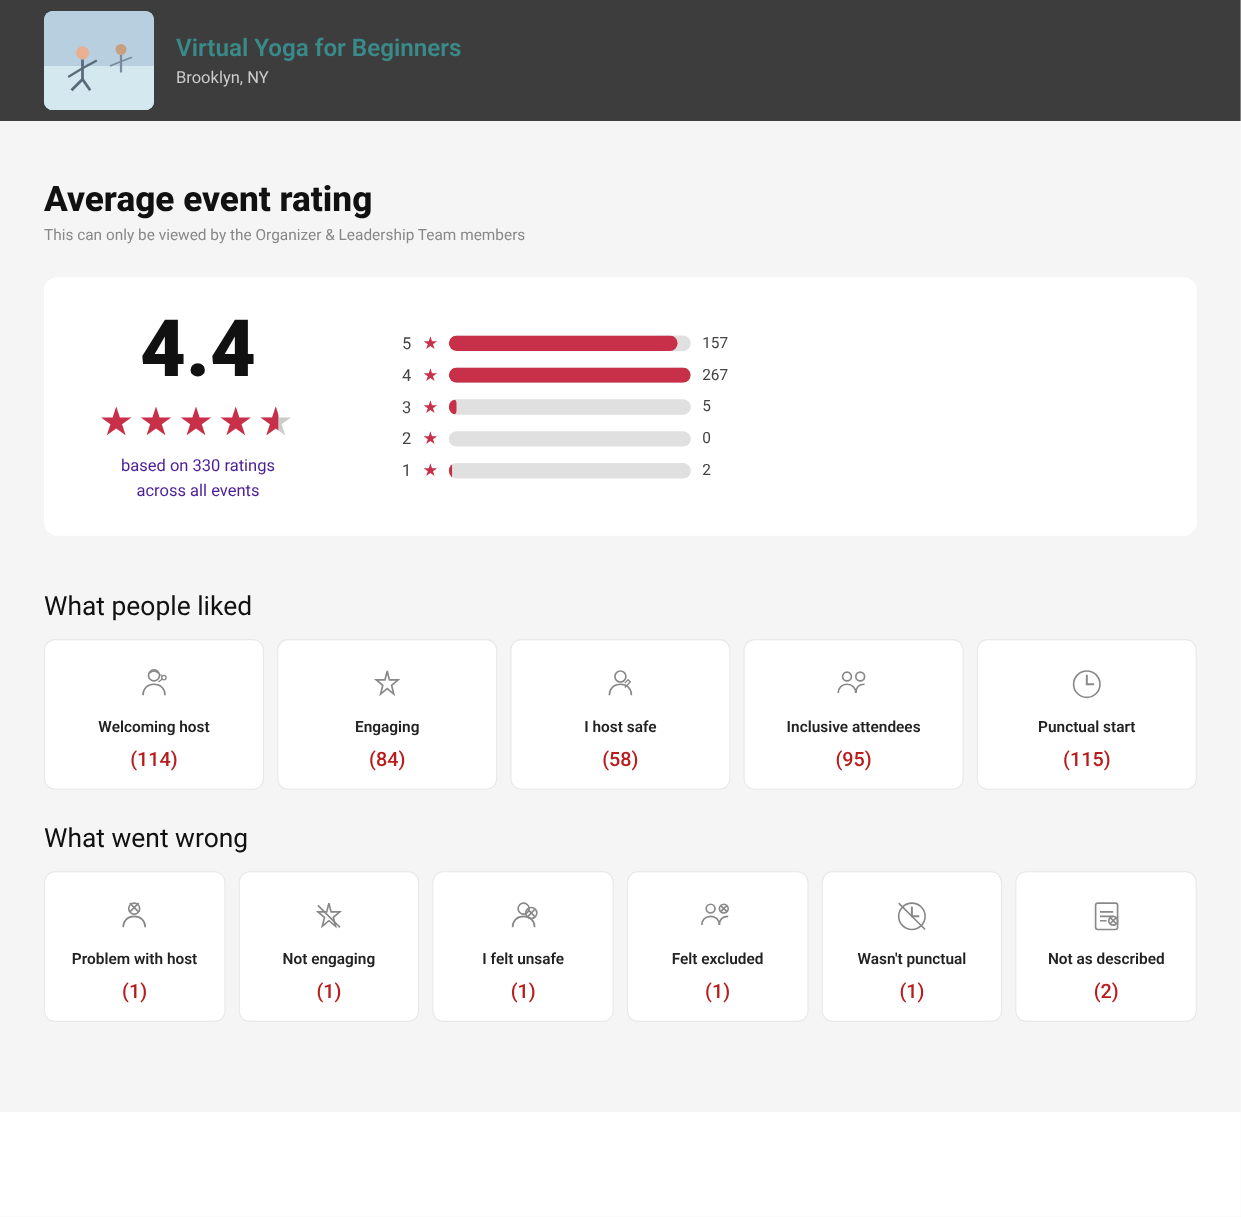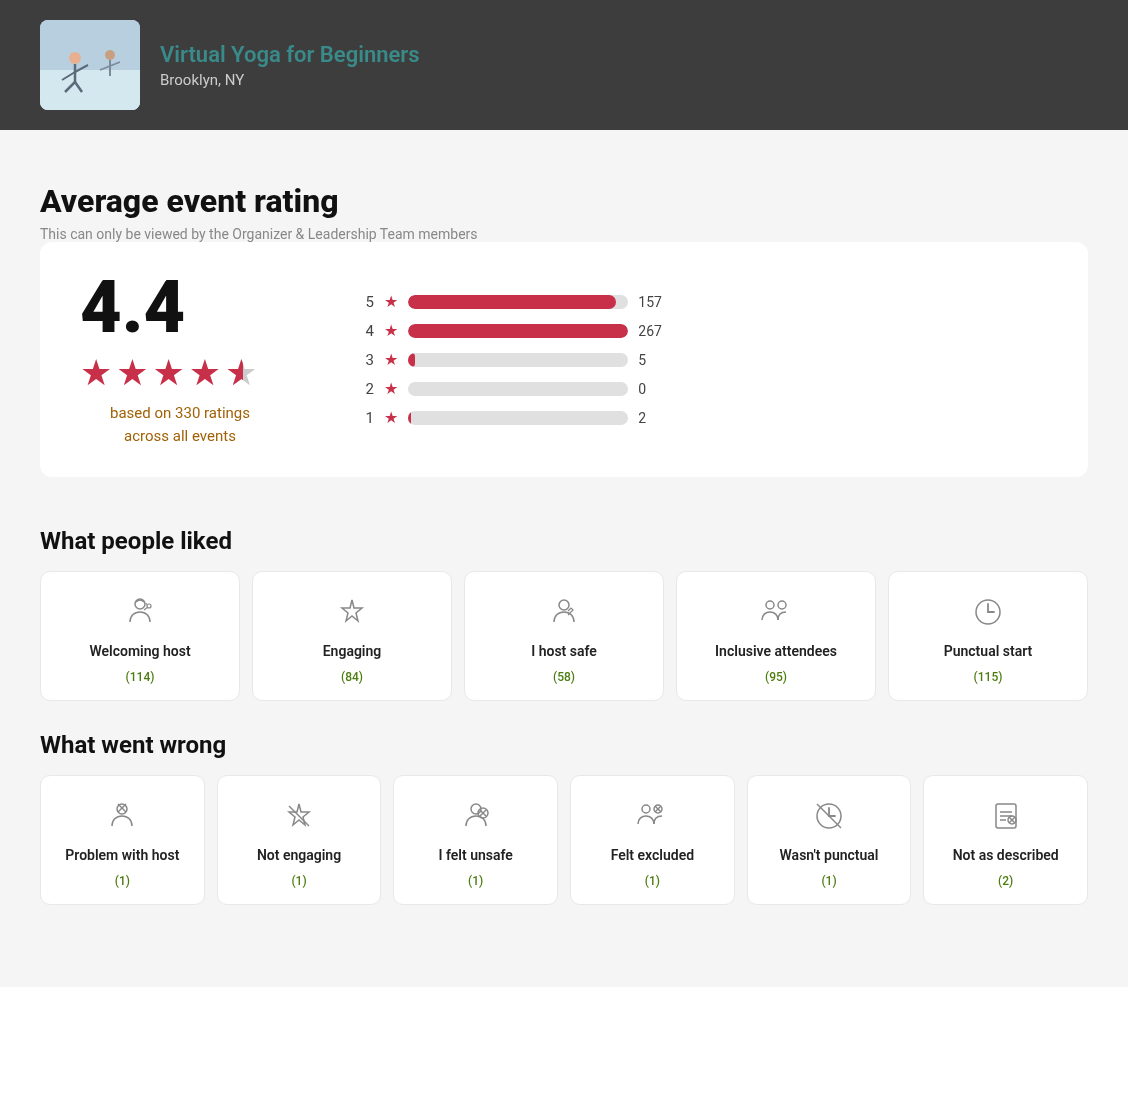--- a/index.html
+++ b/index.html
@@ -7,21 +7,21 @@
       font-family: -apple-system, BlinkMacSystemFont, 'Segoe UI', Roboto, sans-serif;
       background: #fff;
       color: #333;
       width: 1128px;
       min-height: 1106px;
     }
 
     
     .header {
       background: #3d3d3d;
-      padding: 20px 40px;
+      padding: 10px 40px;
       display: flex;
       align-items: center;
       gap: 20px;
     }
     .event-thumbnail {
       width: 100px;
       height: 90px;
       border-radius: 8px;
       background: #c8d8e8;
       overflow: hidden;
@@ -53,56 +53,58 @@
 
     .section-title {
       font-size: 32px;
       font-weight: 800;
       color: #111;
       margin-bottom: 6px;
     }
     .section-subtitle {
       font-size: 14px;
       color: #888;
+      margin-bottom: 30px;
     }
 
     
     .rating-section {
       display: flex;
       align-items: center;
       gap: 80px;
       margin-bottom: 50px;
       background: #fff;
       border-radius: 12px;
       padding: 30px 40px;
     }
 
     .rating-left {
       display: flex;
       flex-direction: column;
+      align-items: center;
       gap: 8px;
       min-width: 200px;
     }
     .big-number {
       font-size: 72px;
       font-weight: 900;
       color: #111;
       line-height: 1;
     }
     .stars-row {
       display: flex;
       gap: 4px;
     }
     .star {
       font-size: 36px;
     }
     .star.filled { color: #c8304a; }
     .rating-text {
       font-size: 15px;
-      color: #a16207;
+      color: #4c1d95;
       text-align: center;
       line-height: 1.5;
     }
 
     .rating-bars {
       display: flex;
       flex-direction: column;
       gap: 10px;
       flex: 1;
     }
@@ -139,21 +141,21 @@
       color: #444;
       width: 30px;
     }
 
     
     .feedback-section {
       margin-bottom: 30px;
     }
     .feedback-title {
       font-size: 24px;
-      font-weight: 700;
+      font-weight: 400;
       color: #111;
       margin-bottom: 16px;
     }
     .cards-row {
       display: flex;
       gap: 12px;
       flex-wrap: nowrap;
     }
     .feedback-card {
       background: #fff;
@@ -183,22 +185,22 @@
       stroke-width: 1.5;
     }
     .card-label {
       font-size: 14px;
       font-weight: 600;
       color: #222;
       text-align: center;
       line-height: 1.3;
     }
     .card-count {
-      font-size: 12px;
-      color: #4d7c0f;
+      font-size: 18px;
+      color: #b91c1c;
       font-weight: 500;
     }
   </style>
 </head>
 <body>
 
 <div class="header">
   <div class="event-thumbnail">
 
     <svg viewBox="0 0 100 90" xmlns="http://www.w3.org/2000/svg">

